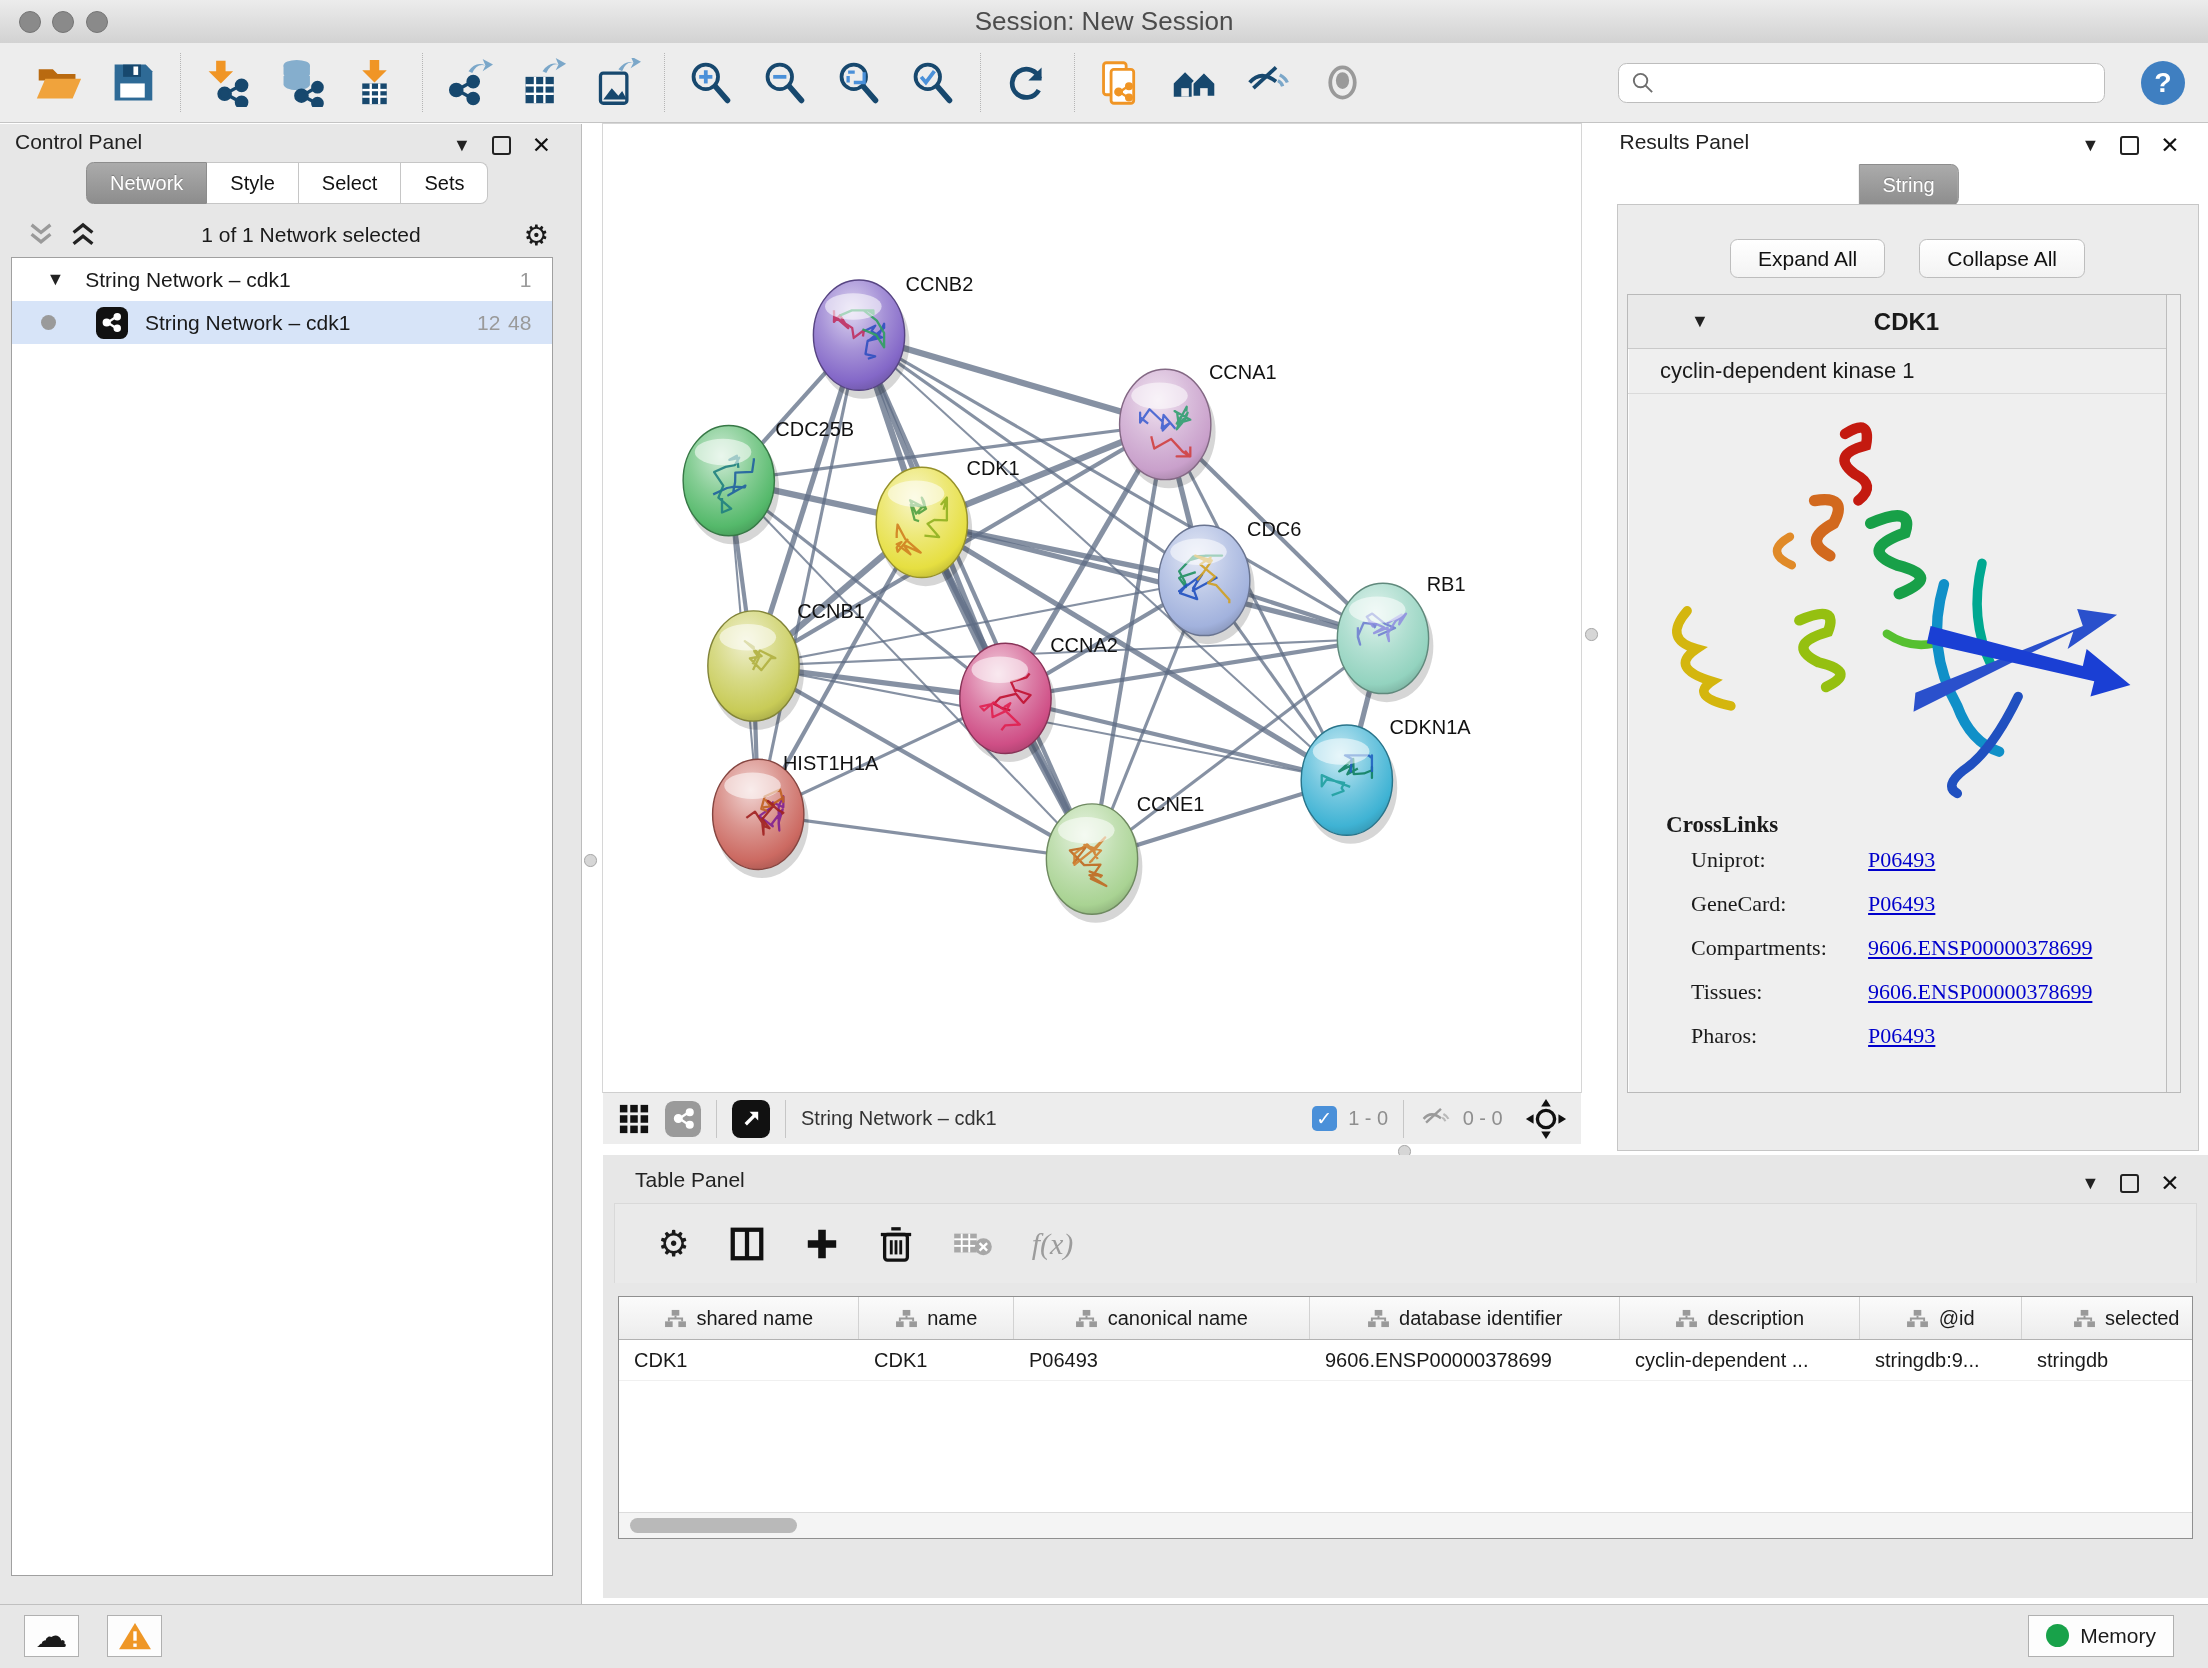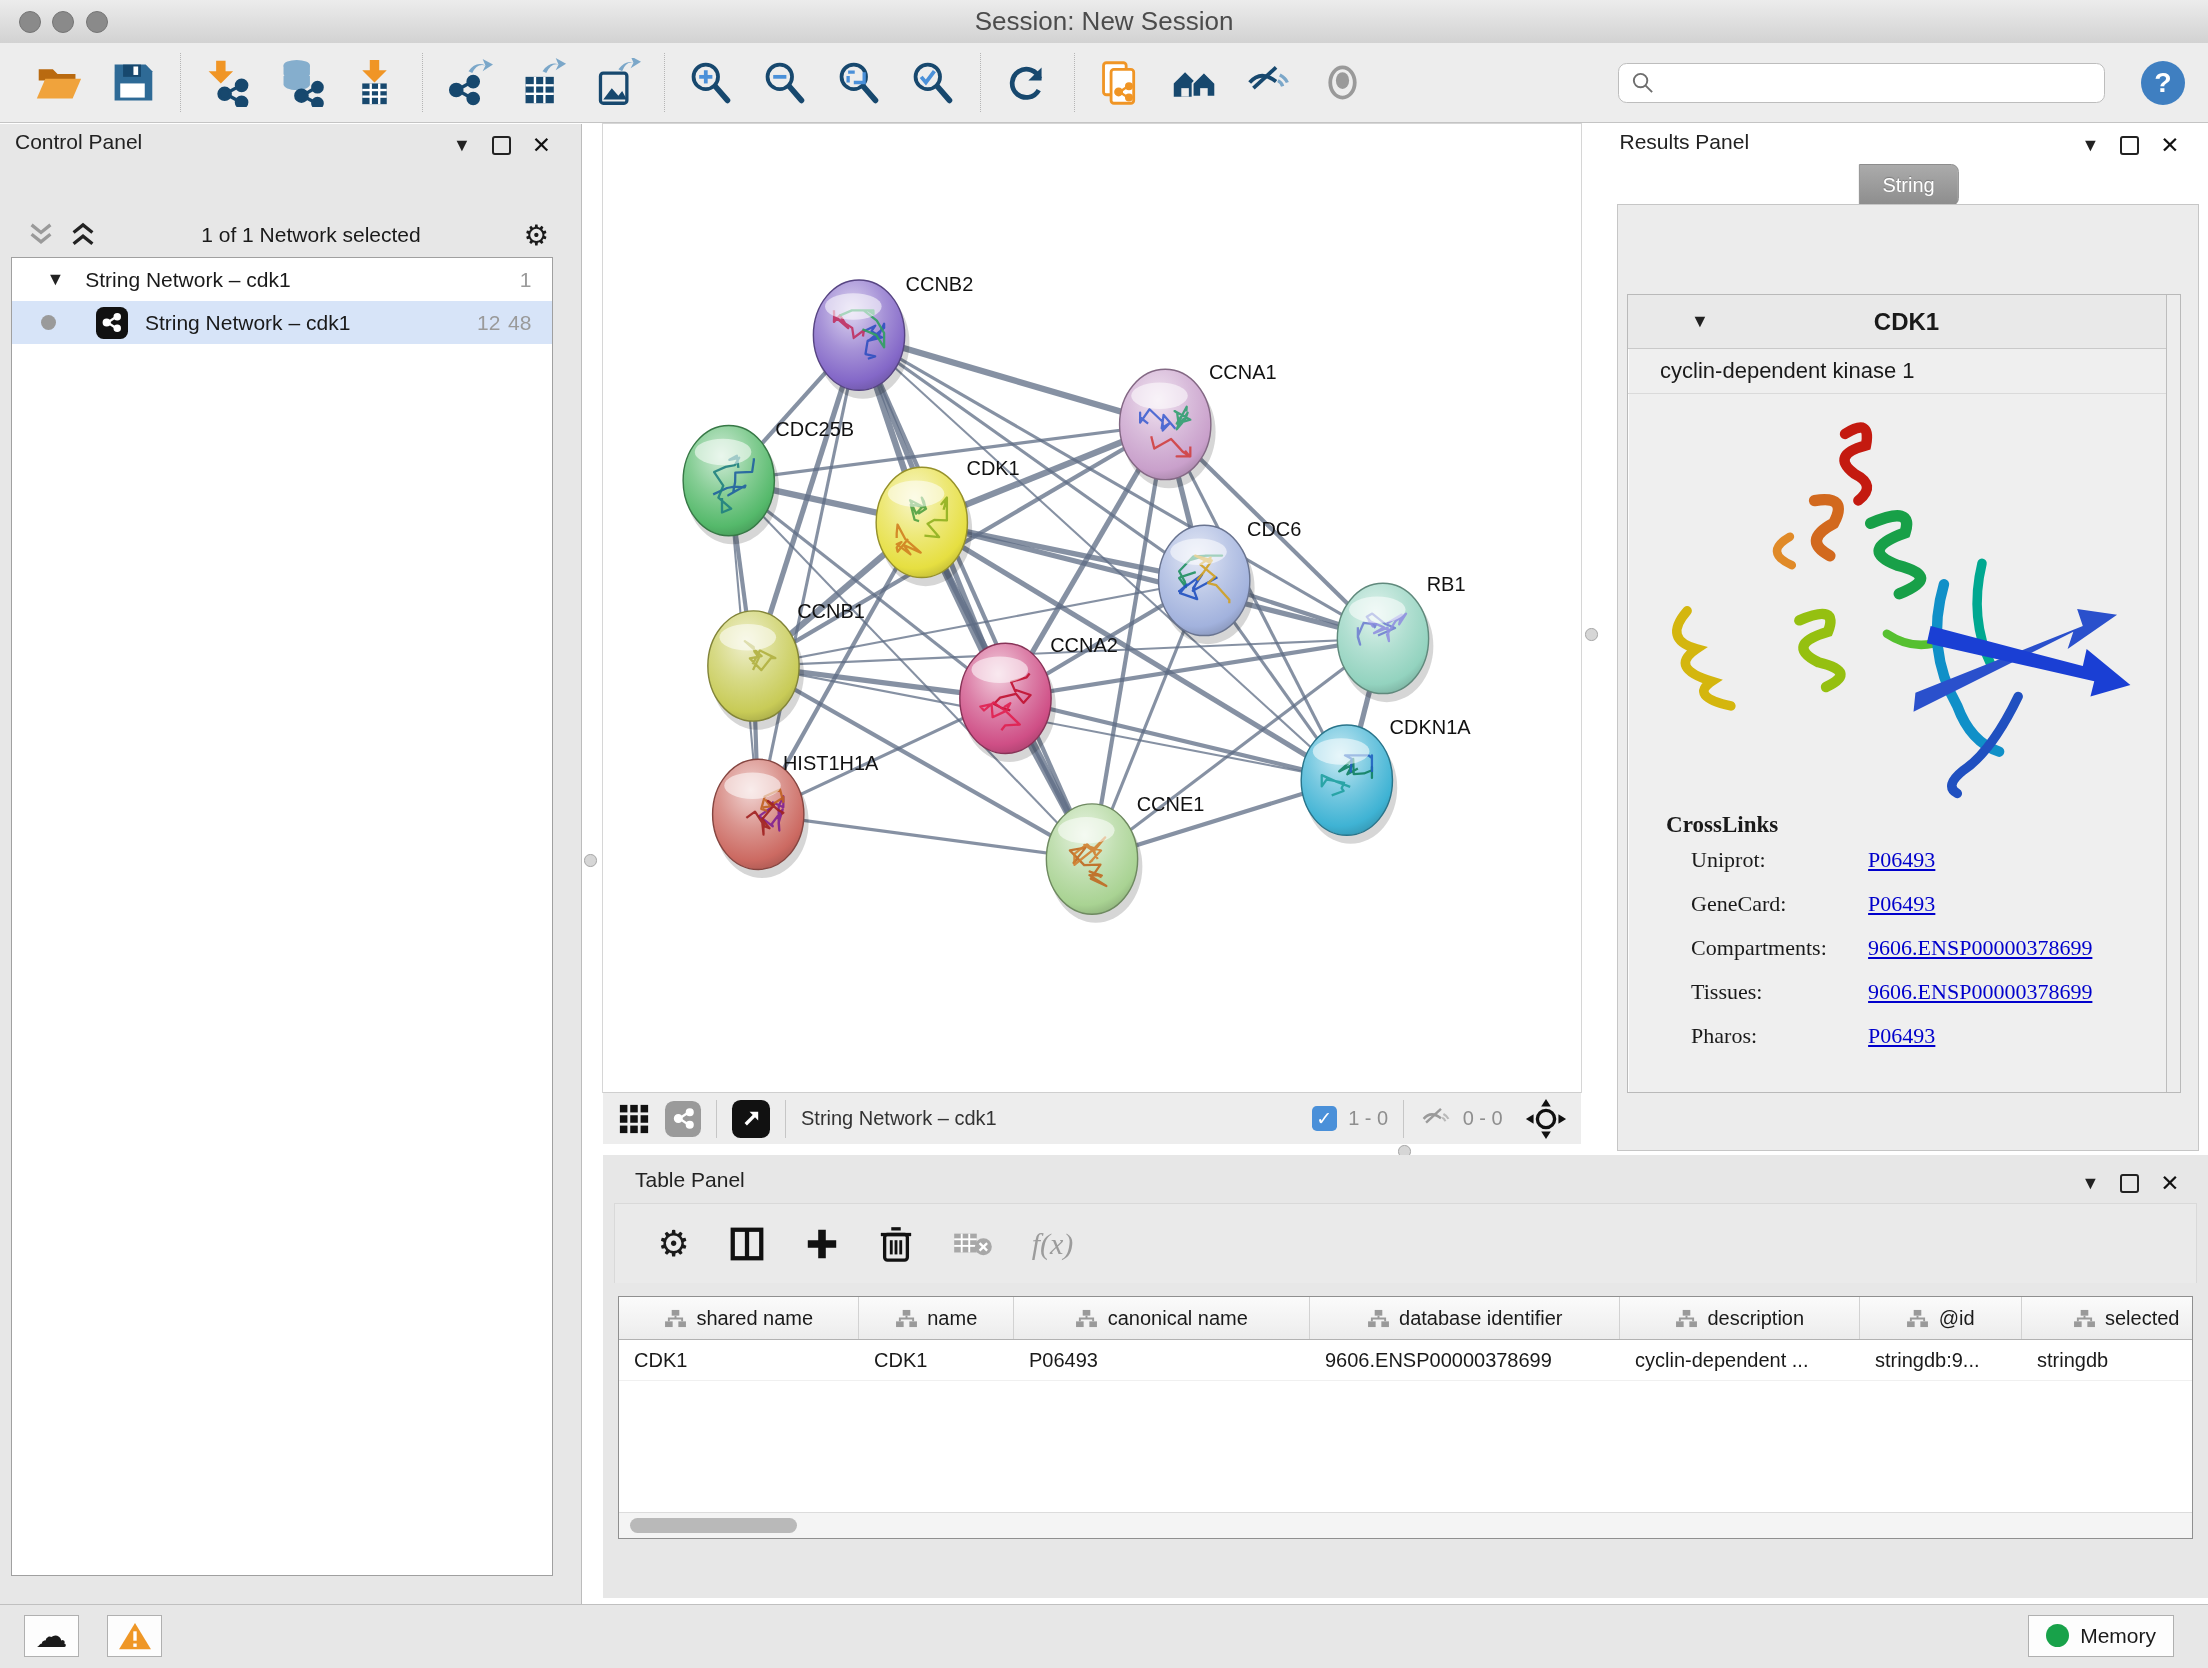--- a/index.html
+++ b/index.html
@@ -283,20 +283,26 @@
       </div>
   </div>
 
   <div class="cpanel">
     <div class="phead" style="left:15px;top:5.7px;">Control Panel</div>
     <div class="pctl" style="right:30px;top:7.6px;">
       <span class="tri">▼</span>
       <span class="winbox"></span>
       <span class="xicon">✕</span>
     </div>
+    <div class="seg" style="position:absolute;left:86px;top:38px;" id="cp-tabs">
+        <div class="tab active">Network</div>
+        <div class="tab">Style</div>
+        <div class="tab">Select</div>
+        <div class="tab">Sets</div>
+      </div>
     <div class="cp-sub">
       <svg width="32" height="28.5" viewBox="0 0 34 30" style="margin-left:25px">
           <g fill="none" stroke="#9a9a9a" stroke-width="3.5">
             <path d="M7 4l10 8 10-8"></path>
             <path d="M7 14l10 8 10-8"></path>
           </g>
         </svg>
       <svg width="32" height="28.5" viewBox="0 0 34 30" style="margin-left:9.5px">
           <g fill="none" stroke="#222" stroke-width="3.5">
             <path d="M7 12l10-8 10 8"></path>
@@ -610,20 +616,24 @@
     <div class="phead" style="left:10.5px;top:5.7px;">Results Panel</div>
     <div class="pctl" style="right:28.5px;top:7.6px;">
       <span class="tri">▼</span>
       <span class="winbox"></span>
       <span class="xicon">✕</span>
     </div>
     <div class="seg" style="position:absolute;left:50%;transform:translateX(-50%);top:40px;">
       <div class="tab active">String</div>
     </div>
     <div class="rframe">
+      <div style="display:flex;justify-content:center;gap:34px;margin-top:34px;">
+        <button class="btn">Expand All</button>
+        <button class="btn">Collapse All</button>
+      </div>
       <div class="rcard">
         <div class="rcard-head">
           <span class="tri" style="margin-left:63px">▼</span>
           <span style="flex:1;text-align:center;font-weight:bold;font-size:24px;margin-right:76px">CDK1</span>
         </div>
         <div style="height:44px;display:flex;align-items:center;border-bottom:1px solid #dadada;">
           <span style="margin-left:32px;font-size:22px">cyclin-dependent kinase 1</span>
         </div>
         <svg width="533" height="409" viewBox="0 0 560 430">
           <g fill="none" stroke-linecap="round">

